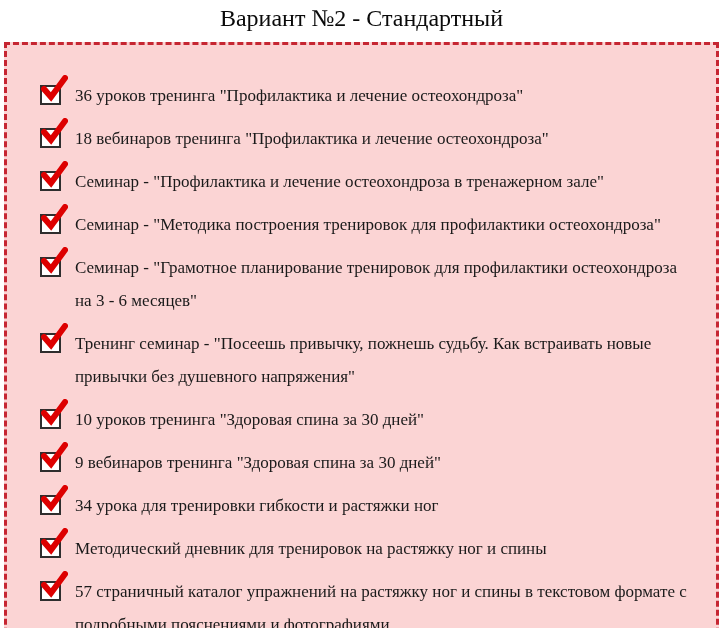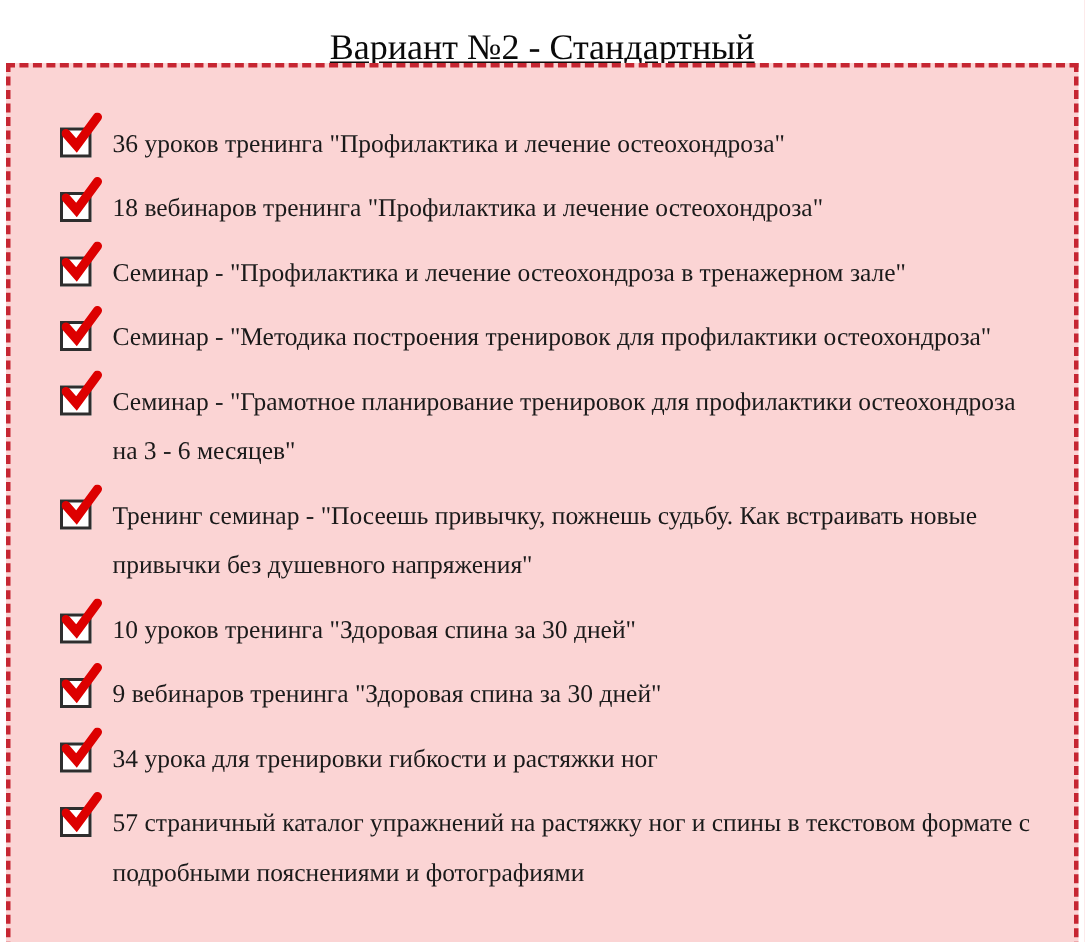--- a/index.html
+++ b/index.html
@@ -13,23 +13,22 @@
     overflow: hidden;
     position: relative;
     font-family: "Liberation Serif", "DejaVu Serif", serif;
   }
   .page-title {
     text-align: center;
     font-size: 24px;
     line-height: 30px;
     color: #0a0a0a;
     padding-top: 3px;
-    margin: 14px;
+    margin: 0;
     font-weight: normal;
-    text-decoration: underline;
   }
   .panel {
     position: absolute;
     left: 4px;
     top: 42px;
     width: 715px;
     height: 700px; 
     box-sizing: border-box;
     background: #fbd4d4;
     border: 3px dashed #c62632;
@@ -164,20 +163,29 @@
     <div class="row">
       <span class="checkbox">
         <span class="box"></span>
         <svg class="tick" viewBox="0 0 27 27">
             <path d="M3 14 L10 22 L24 3" fill="none" stroke="#dd0000" stroke-width="6" stroke-linecap="round"></path>
           </svg>
       </span>
       <span class="label">34 урока для тренировки гибкости и растяжки ног</span>
     </div>
 
+    <div class="row">
+      <span class="checkbox">
+        <span class="box"></span>
+        <svg class="tick" viewBox="0 0 27 27">
+            <path d="M3 14 L10 22 L24 3" fill="none" stroke="#dd0000" stroke-width="6" stroke-linecap="round"></path>
+          </svg>
+      </span>
+      <span class="label">Методический дневник для тренировок на растяжку ног и спины</span>
+    </div>
 
     <div class="row">
       <span class="checkbox">
         <span class="box"></span>
         <svg class="tick" viewBox="0 0 27 27">
             <path d="M3 14 L10 22 L24 3" fill="none" stroke="#dd0000" stroke-width="6" stroke-linecap="round"></path>
           </svg>
       </span>
       <span class="label">57 страничный каталог упражнений на растяжку ног и спины в текстовом формате с подробными пояснениями и фотографиями</span>
     </div>

